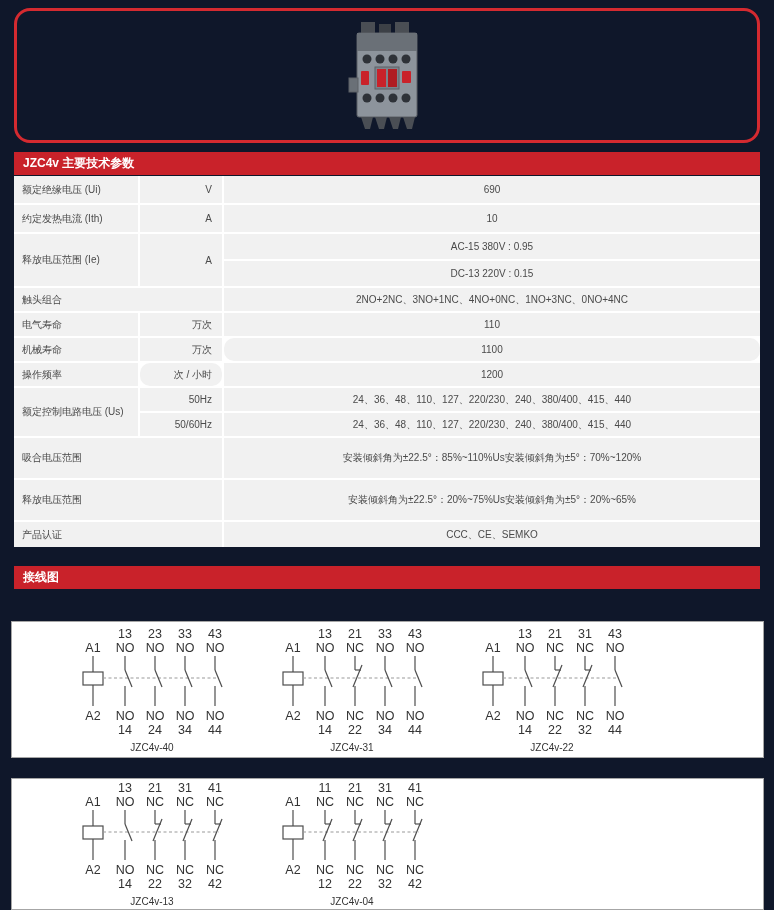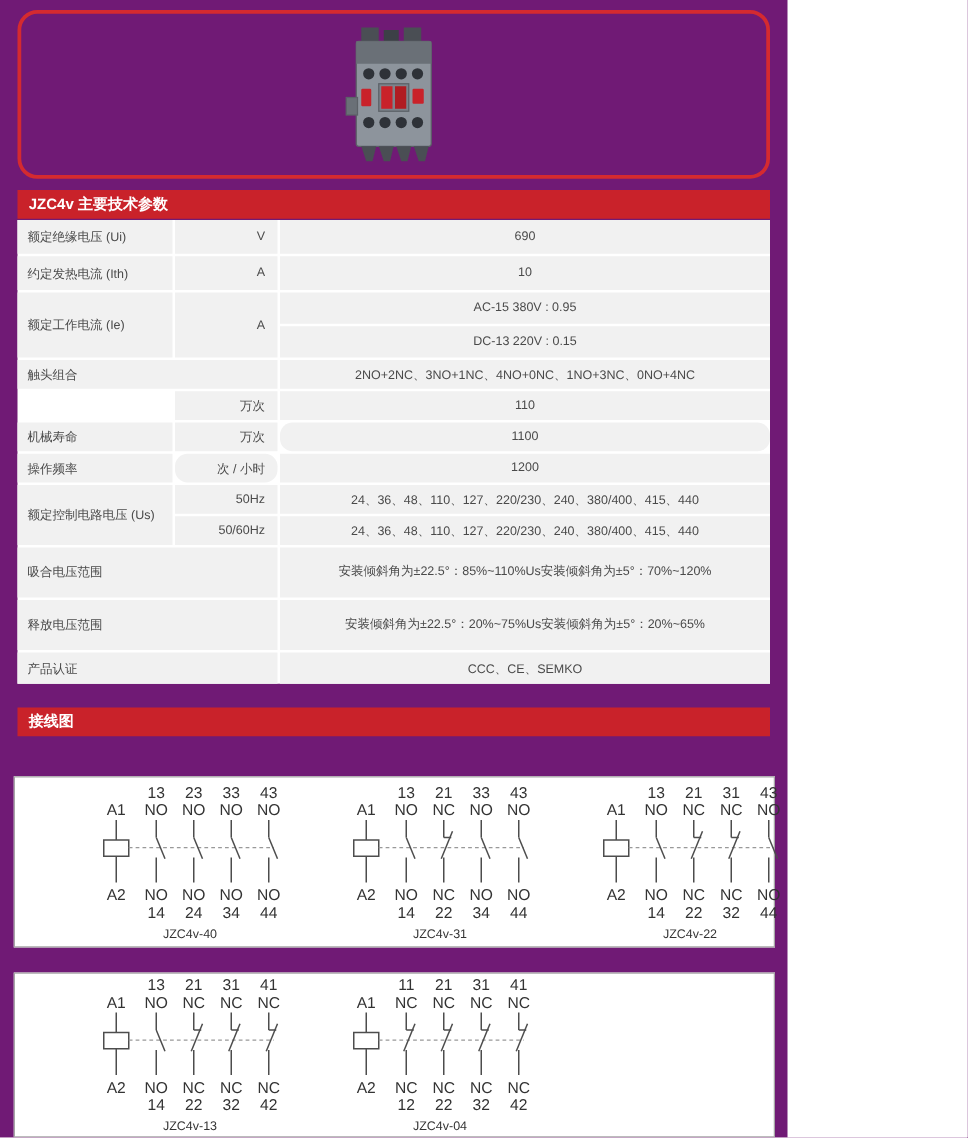--- a/index.html
+++ b/index.html
@@ -1,17 +1,17 @@
 <!DOCTYPE html>
 <html style="--accent: #c9222a; --banner-border: #d42a30;"><head>
 <meta charset="utf-8">
 <style>
   html,body{margin:0;padding:0;background:#fff;}
   body{width:774px;height:910px;font-family:"Liberation Sans","DejaVu Sans",sans-serif;}
-  .page{position:relative;width:630px;height:910px;overflow:hidden;background:#701a75;}
+  .page{position:relative;width:774px;height:910px;overflow:hidden;background:#0f172a;}
 
   .banner{margin:8px 14px 0;height:135px;border:3px solid var(--banner-border,#d42a30);
           border-radius:16px;display:flex;align-items:center;justify-content:center;box-sizing:border-box;}
 
   .bar{margin:9px 14px 0;height:23px;background:var(--accent,#c9222a);color:#fff;
        font-size:12px;font-weight:bold;line-height:23px;padding-left:9px;box-sizing:border-box;}
 
   #spec-grid{margin:1px 14px 0;display:grid;grid-template-columns:124px 82px 1fr;gap:2px;background:#fff;}
   .cell{background:#f1f1f1;display:flex;align-items:center;font-size:10px;color:#4a4a4a;box-sizing:border-box;}
   .row-name{padding-left:8px;justify-content:flex-start;white-space:nowrap;}
@@ -65,26 +65,27 @@
     <span>JZC4v 主要技术参数</span>
   </div>
 
   <div id="spec-grid" style="grid-template-rows: 27px 27px 25px 25px 23px 23px 23px 23px 23px 23px 40px 40px 25px;">
       <div class="cell row-name" style="grid-area: 1 / 1 / span 1 / span 1;">额定绝缘电压 (Ui)</div>
       <div class="cell row-unit" style="grid-area: 1 / 2 / span 1;">V</div>
       <div class="cell row-value" style="grid-area: 1 / 3;">690</div>
       <div class="cell row-name" style="grid-area: 2 / 1 / span 1 / span 1;">约定发热电流 (Ith)</div>
       <div class="cell row-unit" style="grid-area: 2 / 2 / span 1;">A</div>
       <div class="cell row-value" style="grid-area: 2 / 3;">10</div>
-      <div class="cell row-name" style="grid-area: 3 / 1 / span 2 / span 1;">额定工作电流 (Ie)</div>
+      <div class="cell row-name" style="grid-area: 3 / 1 / span 2 / span 1;">释放电压范围 (Ie)</div>
       <div class="cell row-unit" style="grid-area: 3 / 2 / span 2;">A</div>
       <div class="cell row-value" style="grid-area: 3 / 3;">AC-15  380V : 0.95</div>
       <div class="cell row-value" style="grid-area: 4 / 3;">DC-13  220V : 0.15</div>
       <div class="cell row-name" style="grid-area: 5 / 1 / span 1 / span 2;">触头组合</div>
       <div class="cell row-value" style="grid-area: 5 / 3;">2NO+2NC、3NO+1NC、4NO+0NC、1NO+3NC、0NO+4NC</div>
+      <div class="cell row-name" style="grid-area: 6 / 1 / span 1 / span 1;">电气寿命</div>
       <div class="cell row-unit" style="grid-area: 6 / 2 / span 1;">万次</div>
       <div class="cell row-value" style="grid-area: 6 / 3;">110</div>
       <div class="cell row-name" style="grid-area: 7 / 1 / span 1 / span 1;">机械寿命</div>
       <div class="cell row-unit" style="grid-area: 7 / 2 / span 1;">万次</div>
       <div class="cell row-value" style="grid-area: 7 / 3; border-radius: 10px;">1100</div>
       <div class="cell row-name" style="grid-area: 8 / 1 / span 1 / span 1;">操作频率</div>
       <div class="cell row-unit" style="grid-area: 8 / 2 / span 1; border-radius: 10px;">次 / 小时</div>
       <div class="cell row-value" style="grid-area: 8 / 3;">1200</div>
       <div class="cell row-name" style="grid-area: 9 / 1 / span 2 / span 1;">额定控制电路电压 (Us)</div>
       <div class="cell row-unit" style="grid-area: 9 / 2 / span 1;">50Hz</div>

